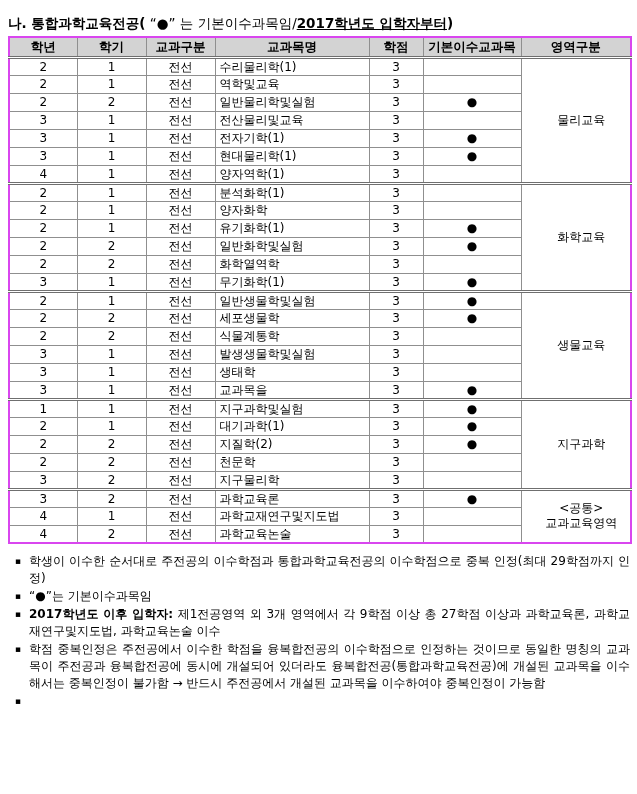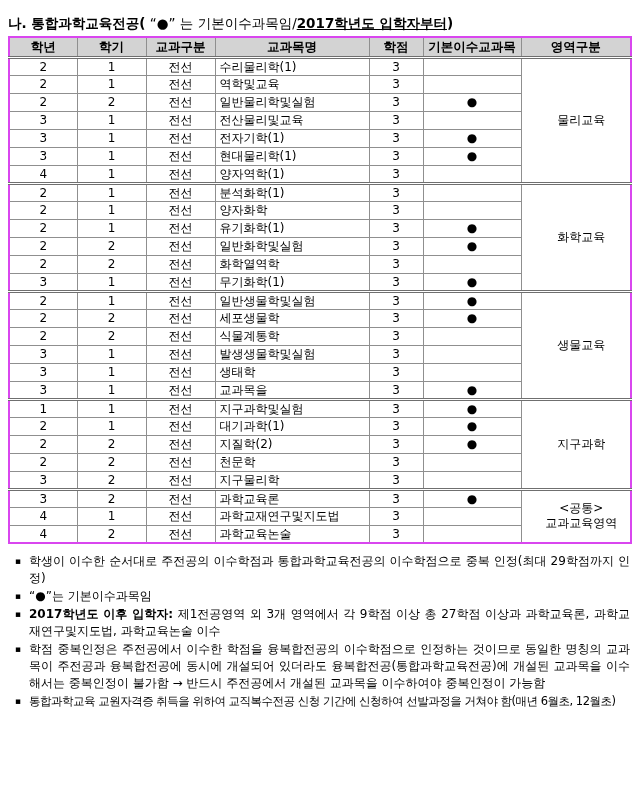--- a/index.html
+++ b/index.html
@@ -350,16 +350,16 @@
           <td></td>
         </tr>
       </tbody>
   </table>
 
   <div class="notes" id="notes">
       <div class="note"><span class="bullet">▪</span><span>학생이 이수한 순서대로 주전공의 이수학점과 통합과학교육전공의 이수학점으로 중복 인정(최대 29학점까지 인정)</span></div>
       <div class="note"><span class="bullet">▪</span><span>“●”는 기본이수과목임</span></div>
       <div class="note"><span class="bullet">▪</span><span class="lead">2017학년도 이후 입학자:</span><span> 제1전공영역 외 3개 영역에서 각 9학점 이상 총 27학점 이상과 과학교육론, 과학교재연구및지도법, 과학교육논술 이수</span></div>
       <div class="note"><span class="bullet">▪</span><span>학점 중복인정은 주전공에서 이수한 학점을 융복합전공의 이수학점으로 인정하는 것이므로 동일한 명칭의 교과목이 주전공과 융복합전공에 동시에 개설되어 있더라도 융복합전공(통합과학교육전공)에 개설된 교과목을 이수해서는 중복인정이 불가함 → 반드시 주전공에서 개설된 교과목을 이수하여야 중복인정이 가능함</span></div>
-      <div class="note condensed"><span class="bullet">▪</span><span>통합과학교육 교원자격증 취득을 위하여 교직복수전공 신청 기간에 신청하여 선발과정을 거쳐야 함(매년 6월초, 12월초)</span></div>
+      <div class="note condensed"><span class="bullet">▪</span></div>
     </div>
 
 </div>
 
 </body></html>

